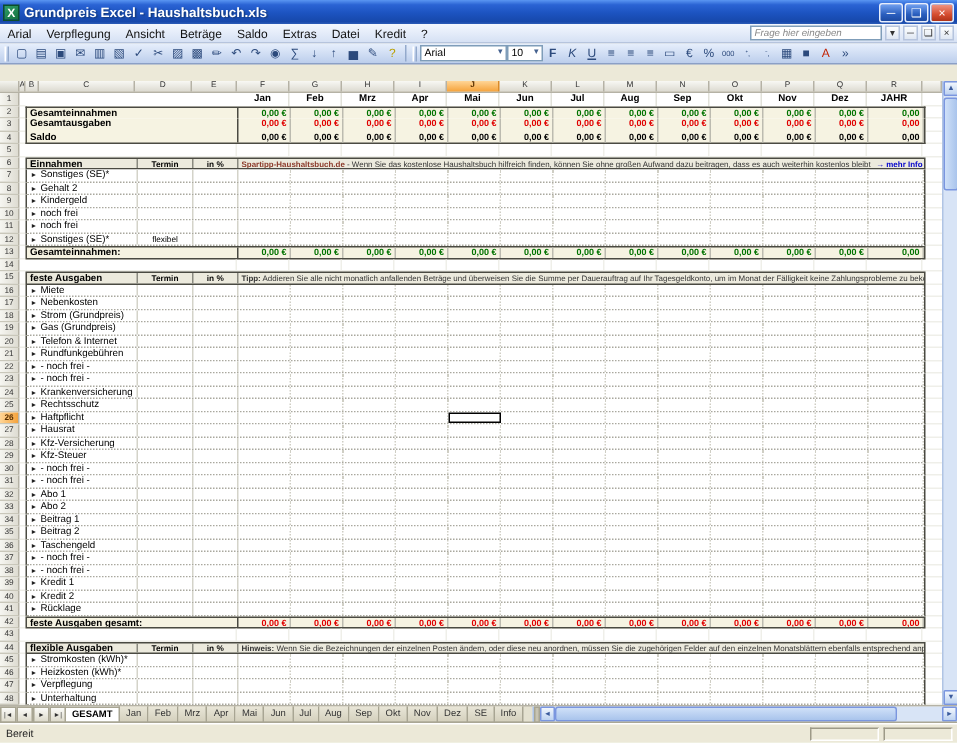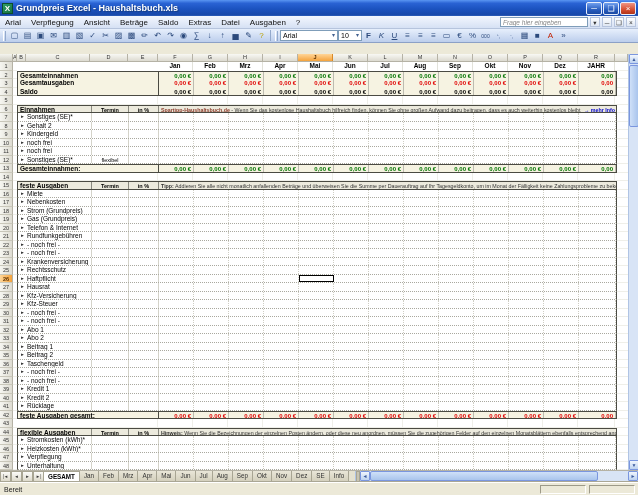--- a/index.html
+++ b/index.html
@@ -138,21 +138,21 @@
 
   <div id="menubar">
     <span style="display: flex;">
         <span class="mitem">Arial</span>
         <span class="mitem">Verpflegung</span>
         <span class="mitem">Ansicht</span>
         <span class="mitem">Beträge</span>
         <span class="mitem">Saldo</span>
         <span class="mitem">Extras</span>
         <span class="mitem">Datei</span>
-        <span class="mitem">Ausgaben</span>
+        <span class="mitem">Kredit</span>
         <span class="mitem">?</span>
       </span>
     <div id="menu-right">
       <div id="question-box">Frage hier eingeben</div>
       <div class="mwbtn">▾</div>
       <div class="mwbtn">─</div>
       <div class="mwbtn">❑</div>
       <div class="mwbtn">×</div>
     </div>
   </div>

